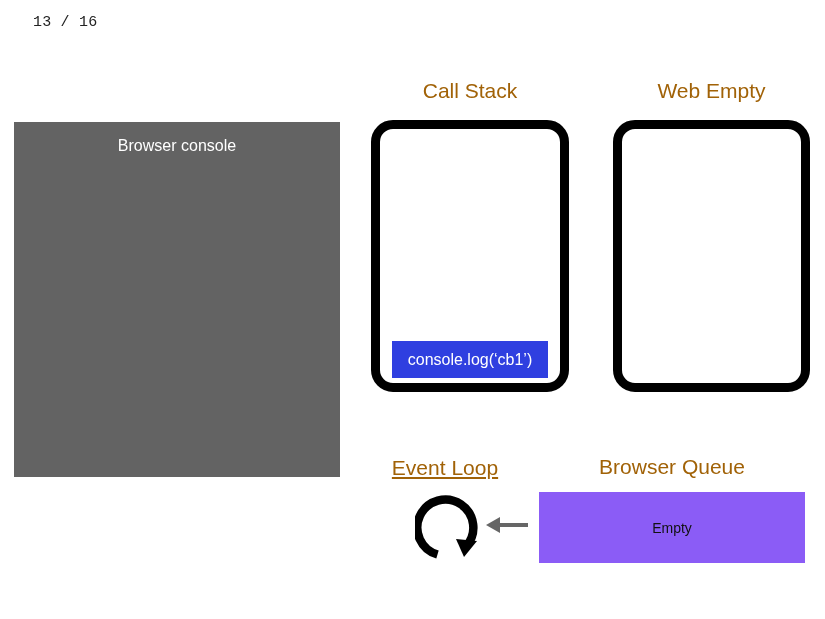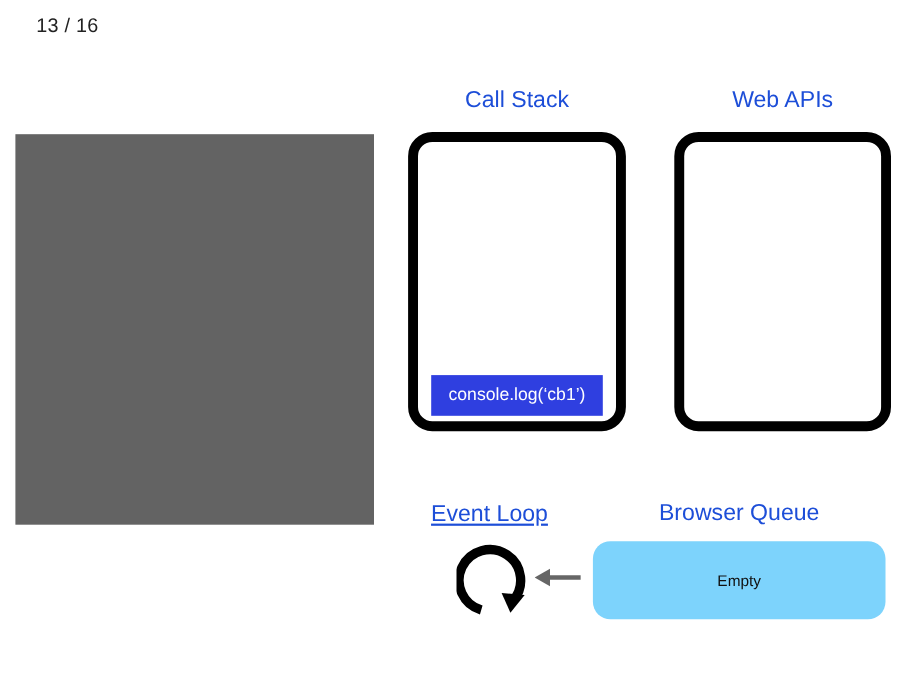--- a/index.html
+++ b/index.html
@@ -15,24 +15,25 @@
     overflow: hidden;
     font-family: "Liberation Sans", sans-serif;
     color: #1a1a1a;
   }
 
   
   .slide-counter {
     position: absolute;
     left: 33px;
     top: 9px;
-    font-size: 18px;
+    font-size: 15px;
     line-height: 28px;
     color: #222222;
     letter-spacing: 0.2px;
+    font-family: Liberation Mono, monospace;
   }
 
   
   .console-panel {
     position: absolute;
     left: 14px;
     top: 122px;
     width: 326px;
     height: 355px;
     background: #636363;
@@ -65,21 +66,21 @@
     color: #111111;
     margin-bottom: 16px;
   }
 
   
   .panel-title {
     position: absolute;
     font-size: 21px;
     line-height: 28px;
     text-align: center;
-    color: #1d4ed8;
+    color: #a16207;
     white-space: nowrap;
   }
   .title-call-stack { left: 371px; top: 77px; width: 198px; }
   .title-web-apis   { left: 613px; top: 77px; width: 197px; }
   .title-event-loop { left: 372px; top: 454px; width: 146px; text-decoration: underline; }
   .title-callback-queue { left: 539px; top: 453px; width: 266px; }
 
   
   .rbox {
     position: absolute;
@@ -143,48 +144,48 @@
     height: 26px;
   }
 
   
   .callback-queue-box {
     position: absolute;
     left: 539px;
     top: 492px;
     width: 266px;
     height: 71px;
-    background: #7dd3fc;
+    background: #8b5cf6;
     display: flex;
     align-items: center;
     justify-content: center;
     box-sizing: border-box;
-    border-radius: 16px;
   }
   .queue-empty-label {
     font-size: 14px;
     color: #111111;
   }
 </style>
 </head>
 <body>
 
 <div class="slide-counter">13 / 16</div>
 
 <div class="console-panel">
+  <div class="console-title">Browser console</div>
 </div>
 
 <div class="panel-title title-call-stack">Call Stack</div>
 <div class="rbox box-call-stack">
   <div class="stack-frames">
     <div class="stack-frame">console.log(‘cb1’)</div>
   </div>
 </div>
 
-<div class="panel-title title-web-apis">Web APIs</div>
+<div class="panel-title title-web-apis">Web Empty</div>
 <div class="rbox box-web-apis"></div>
 
 <div class="panel-title title-event-loop">Event Loop</div>
 <svg class="event-loop-icon" viewBox="0 0 70 70">
   <path d="M 22.5 60.5
            A 28 28 0 1 1 51 52.5" fill="none" stroke="#000000" stroke-width="8.5" stroke-linecap="butt"></path>
   <polygon points="41,45 62,47 49,63" fill="#000000"></polygon>
 </svg>
 
 <svg class="queue-arrow" viewBox="0 0 42 26">

